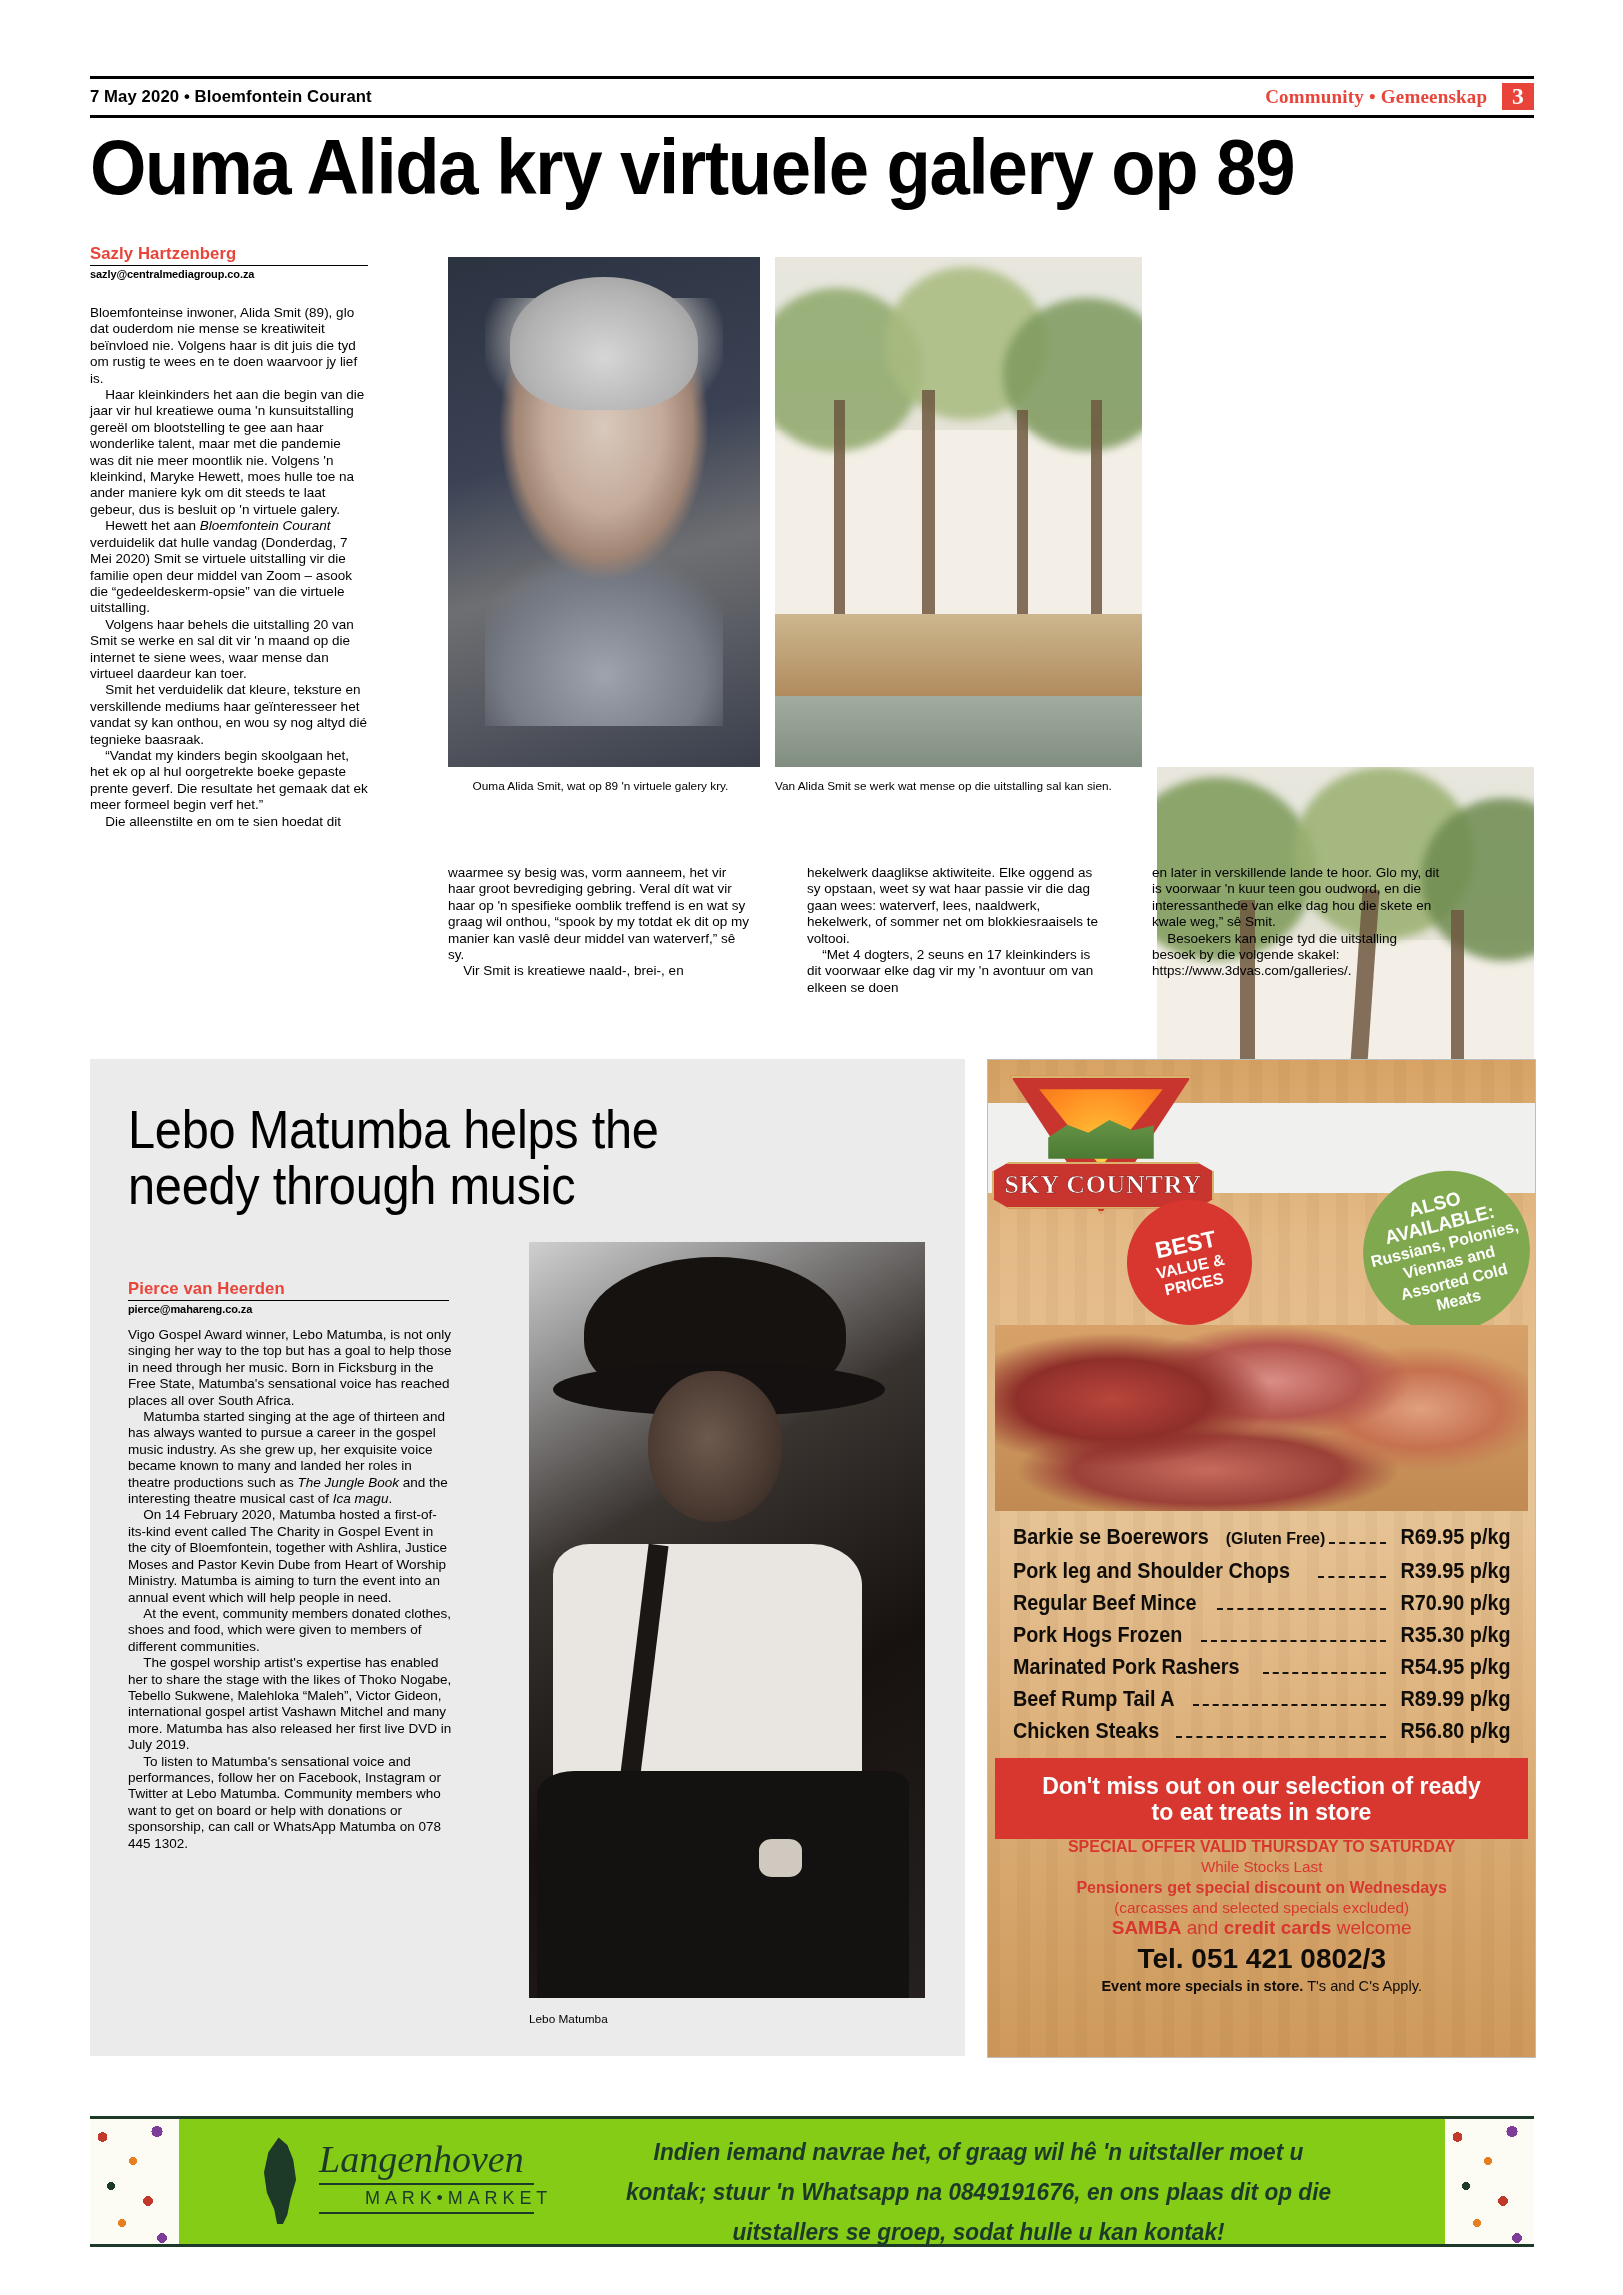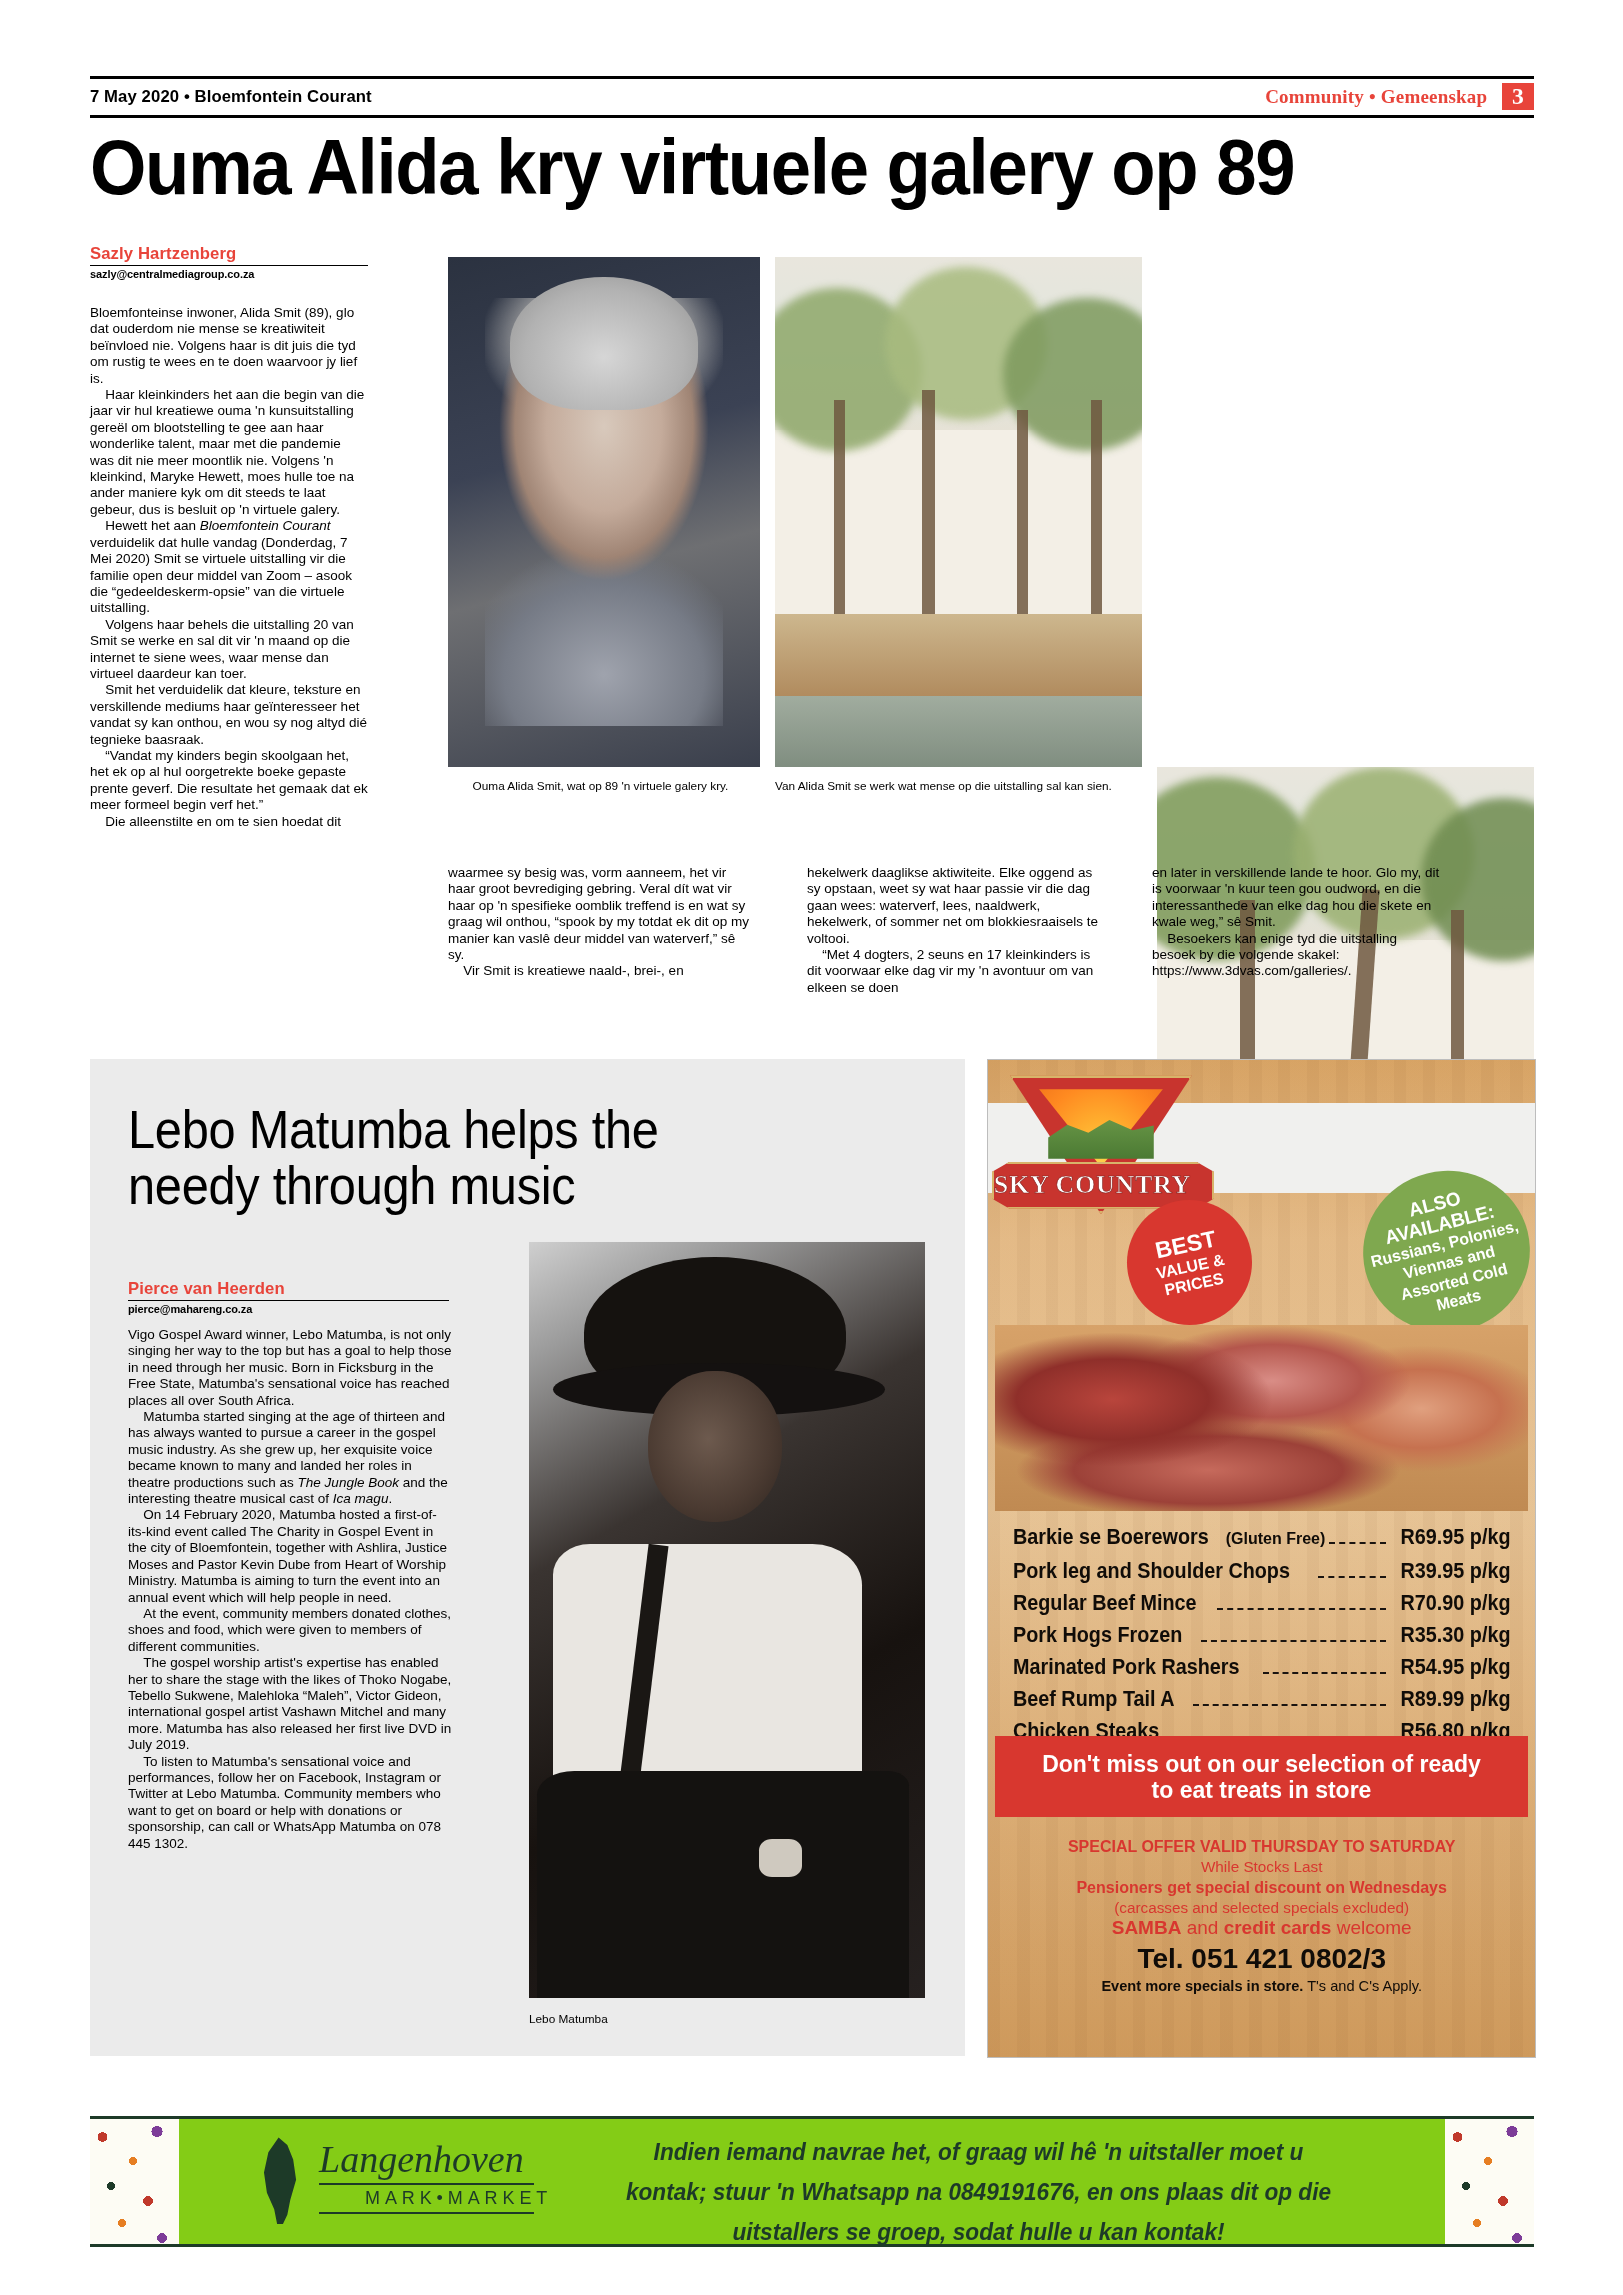--- a/index.html
+++ b/index.html
@@ -77,21 +77,21 @@
       linear-gradient(#d9a566,#e6bd8a 18%,#e9c79a 45%,#dcae76 75%,#cf9a5c 100%);}
   .adtop-white{position:absolute;left:0;right:0;background:#f0f0ee;}
   .logo-badge{position:absolute;}
   .tri{position:absolute;inset:0;background:#c8342e;clip-path:polygon(0 0,100% 0,50% 100%);border:3.5px solid #d8b46a;}
   .tri-inner{position:absolute;left:16%;top:10%;width:68%;height:56%;
     background:radial-gradient(ellipse at 50% 95%, #ffd24a 0%, #ffae2e 40%, #ff8b21 75%, #f5791b 100%);
     clip-path:polygon(0 0,100% 0,50% 100%);}
   .hill{position:absolute;left:21%;top:26%;width:58%;height:34%;background:linear-gradient(#6d9a4a,#4b7a33);
     clip-path:polygon(0 55%,18% 28%,38% 45%,58% 18%,80% 40%,100% 30%,100% 100%,0 100%);}
   .ribbon{position:absolute;left:-10%;bottom:4%;width:120%;height:31%;background:#c8342e;border:2.8px solid #d8b46a;
-    display:flex;align-items:center;
+    display:flex;align-items:center;justify-content:center;
     clip-path:polygon(0 22%,8% 0,92% 0,100% 22%,100% 78%,92% 100%,8% 100%,0 78%);margin-top:20px;}
   .ribbon span{color:#fff;font-family:"Liberation Serif",serif;font-weight:bold;font-size:26px;letter-spacing:0.7px;
     -webkit-text-stroke:0.6px #7d1a17;}
   .addr{position:absolute;}
   .addr .t1{color:#e8443a;font-weight:bold;font-size:16.7px;line-height:21px;}
   .addr .t2{font-size:16px;line-height:21.5px;color:#141414;}
   .bubble-red{position:absolute;border-radius:50%;background:#d8372f;color:#fff;display:flex;flex-direction:column;
     align-items:center;justify-content:center;text-align:center;font-weight:bold;transform:rotate(-12deg);}
   .bubble-red .l1{font-size:23px;}
   .bubble-red .l2{font-size:16px;}
@@ -324,21 +324,21 @@
           <span class="dots"></span>
           <span class="pr">R89.99 p/kg</span>
         </div>
       <div class="prow">
           <span class="nm">Chicken Steaks</span>
           <span class="dots"></span>
           <span class="pr">R56.80 p/kg</span>
         </div>
     </div>
 
-    <div class="redband" style="left:7px;top:676px;width:533px;height:81px;">
+    <div class="redband" style="left:7px;top:698px;width:533px;height:81px;">
       <div>Don't miss out on our selection of ready</div>
       <div>to eat treats in store</div>
     </div>
 
     <div class="adfoot" style="left:9.7px;top:776px;width:528px;">
       <div class="f1">SPECIAL OFFER VALID THURSDAY TO SATURDAY</div>
       <div class="f2">While Stocks Last</div>
       <div class="f1">Pensioners get special discount on Wednesdays</div>
       <div class="f2">(carcasses and selected specials excluded)</div>
       <div class="f4"><b>SAMBA</b><span> and </span><b>credit cards</b><span> welcome</span></div>

